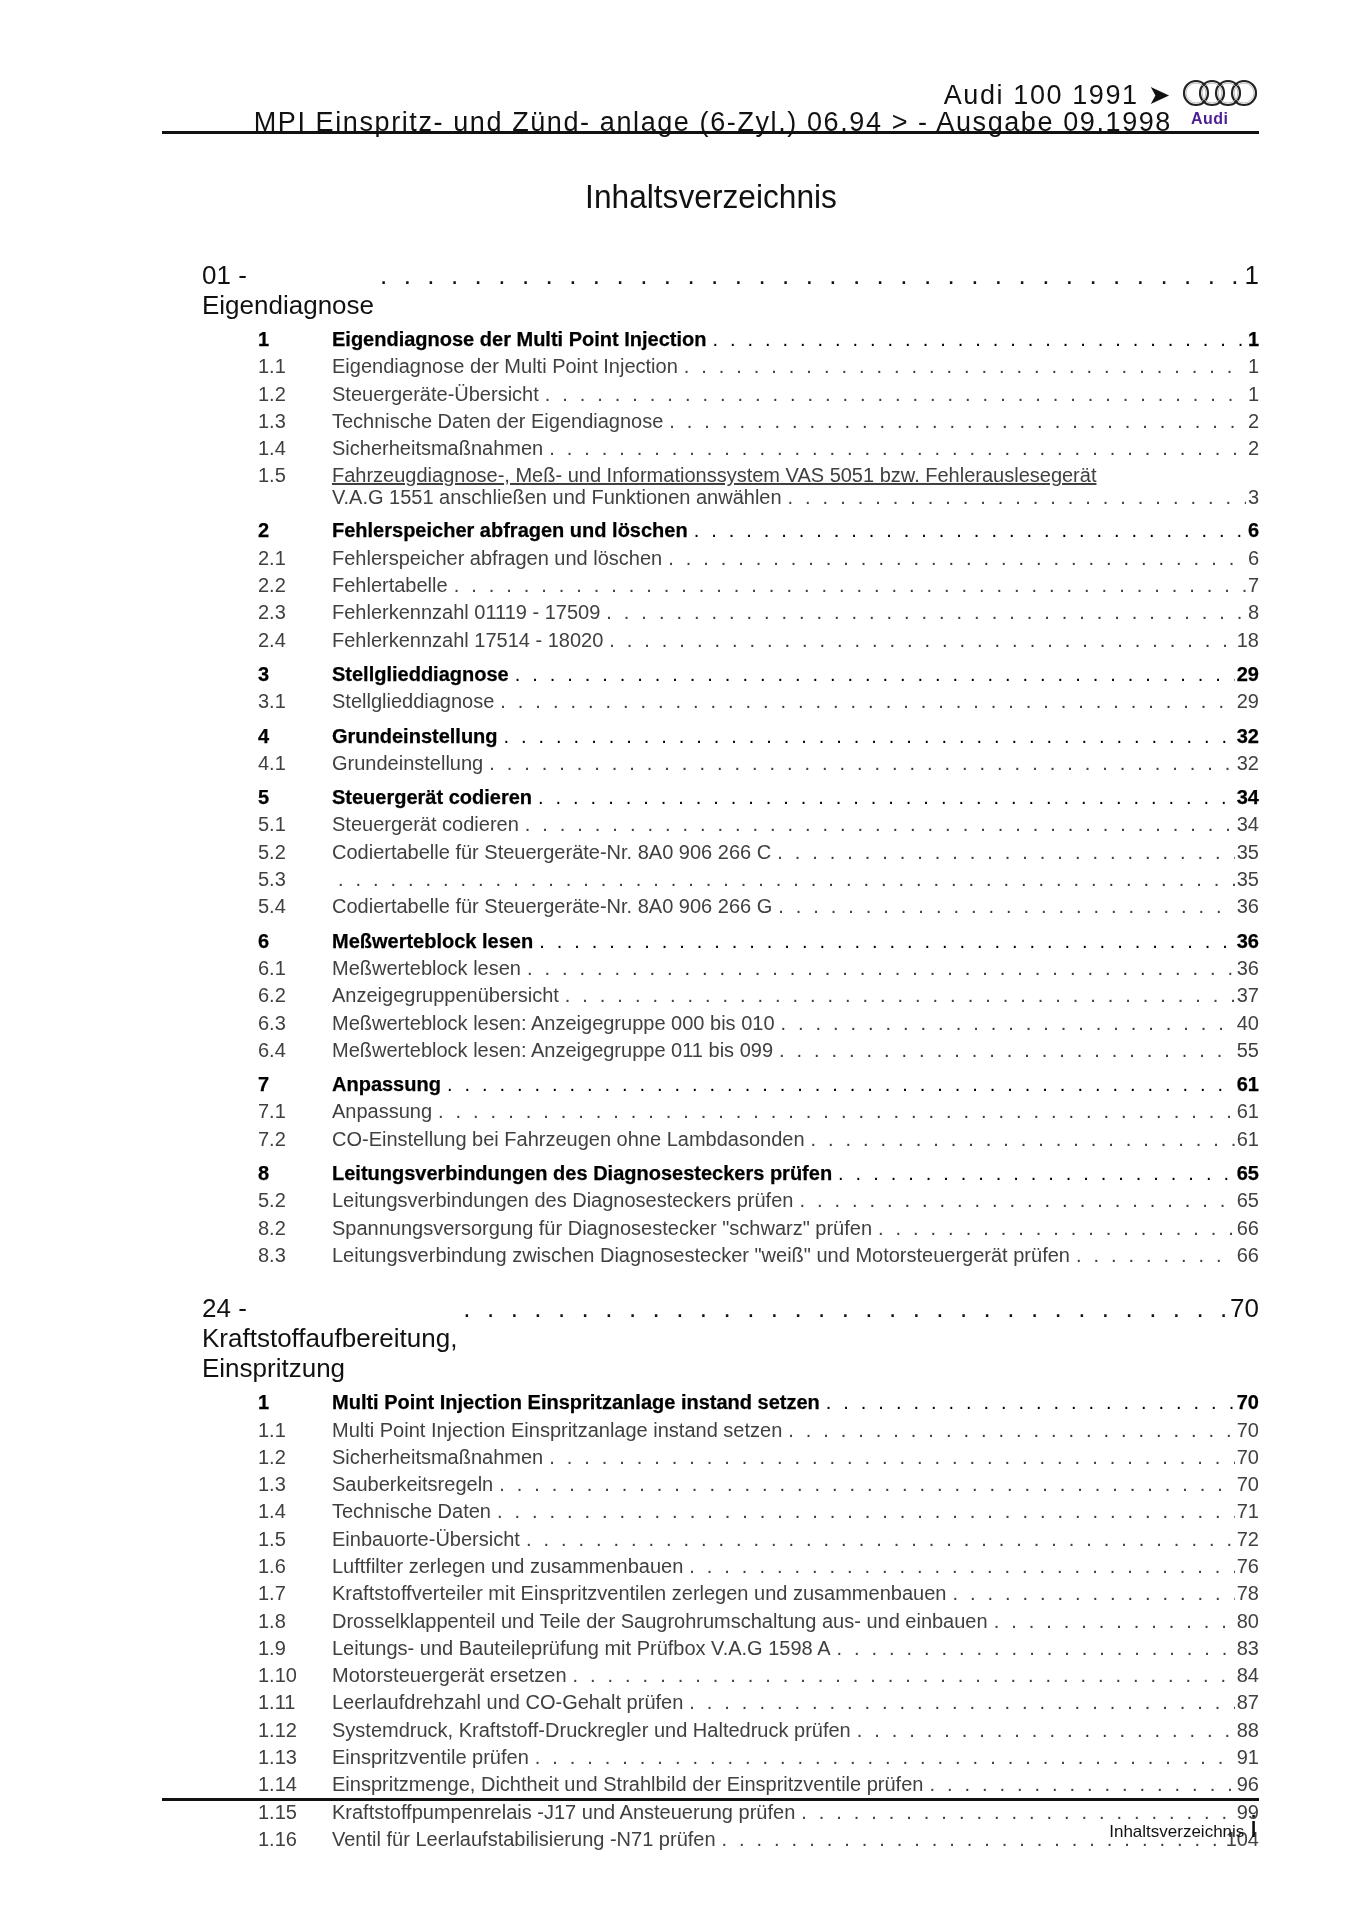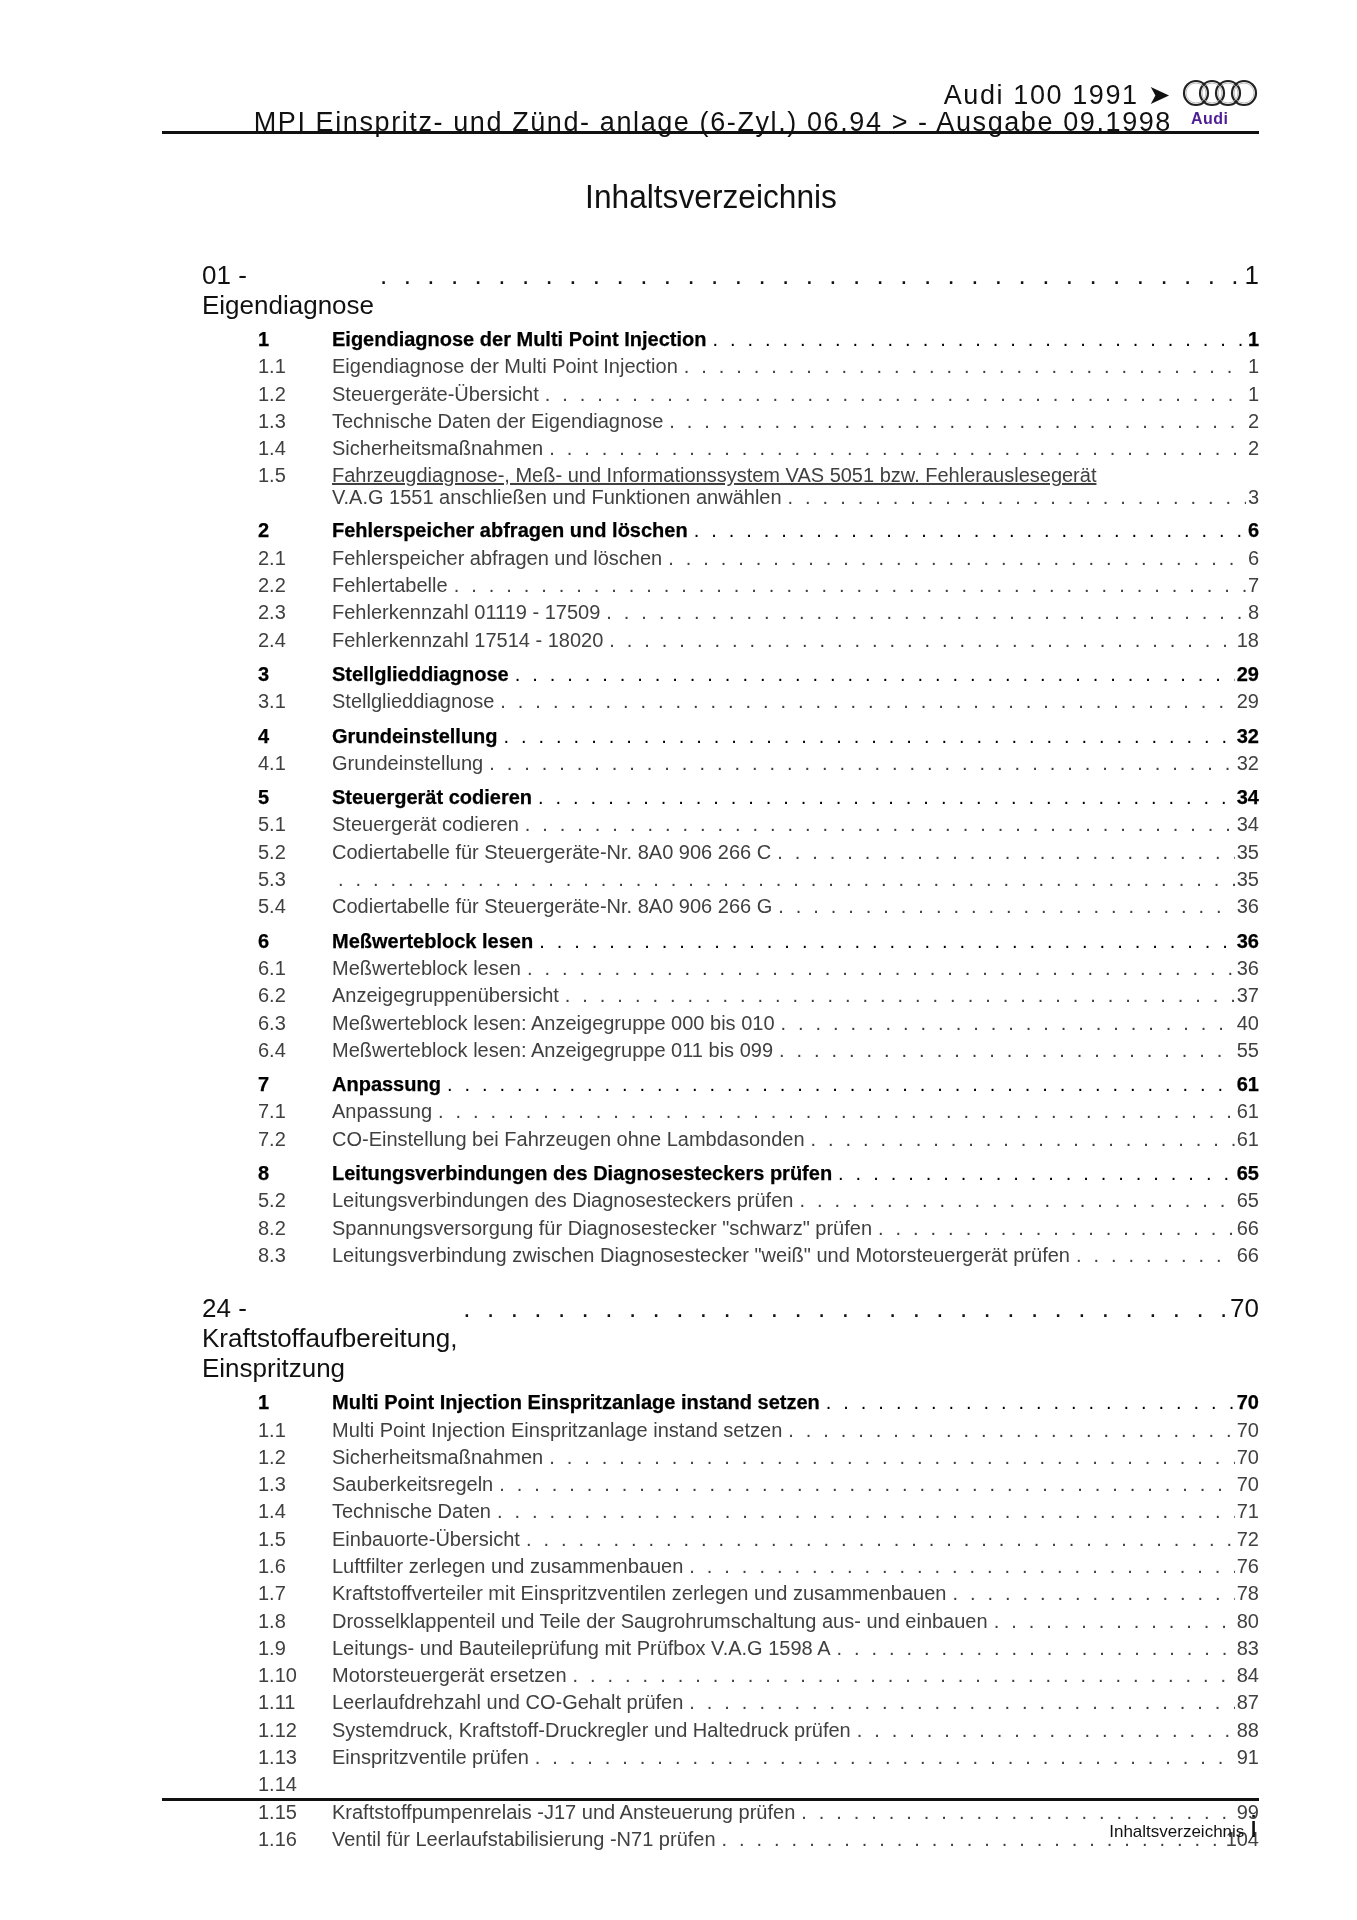--- a/index.html
+++ b/index.html
@@ -442,20 +442,25 @@
     <div class="entry lvl2">
       <span class="num">1.13</span>
       <div class="body">
         <span class="title">Einspritzventile prüfen</span>
         <span class="leader"></span>
         <span class="page">91</span>
       </div>
     </div>
     <div class="entry lvl2">
       <span class="num">1.14</span>
+      <div class="body">
+        <span class="title">Einspritzmenge, Dichtheit und Strahlbild der Einspritzventile prüfen</span>
+        <span class="leader"></span>
+        <span class="page">96</span>
+      </div>
     </div>
     <div class="entry lvl2">
       <span class="num">1.15</span>
       <div class="body">
         <span class="title">Kraftstoffpumpenrelais -J17 und Ansteuerung prüfen</span>
         <span class="leader"></span>
         <span class="page">99</span>
       </div>
     </div>
     <div class="entry lvl2">

